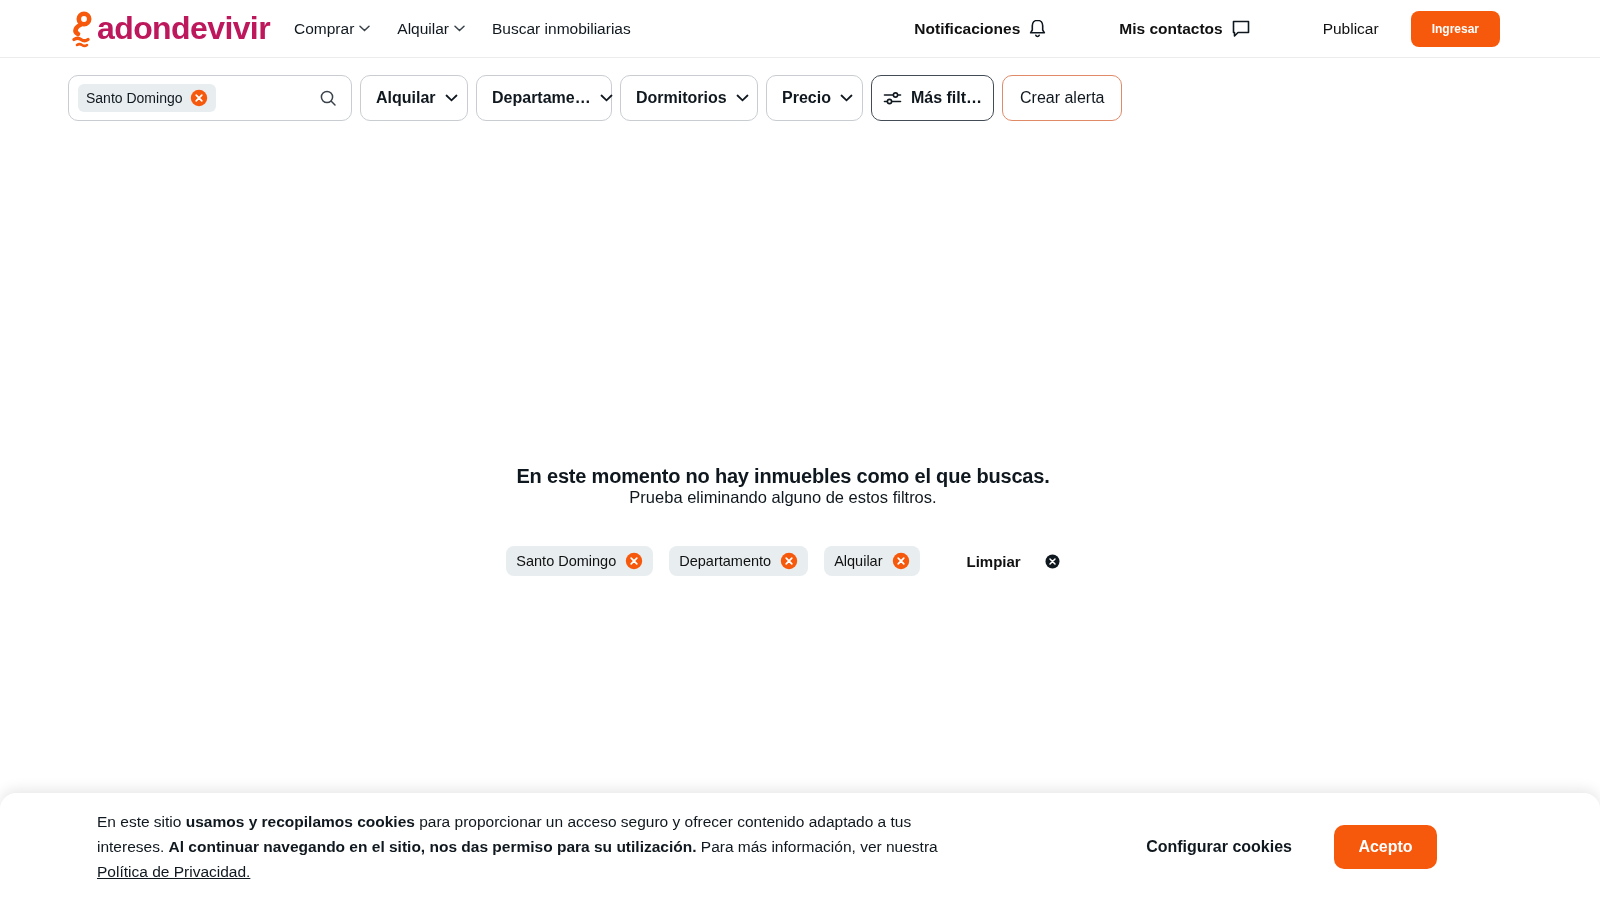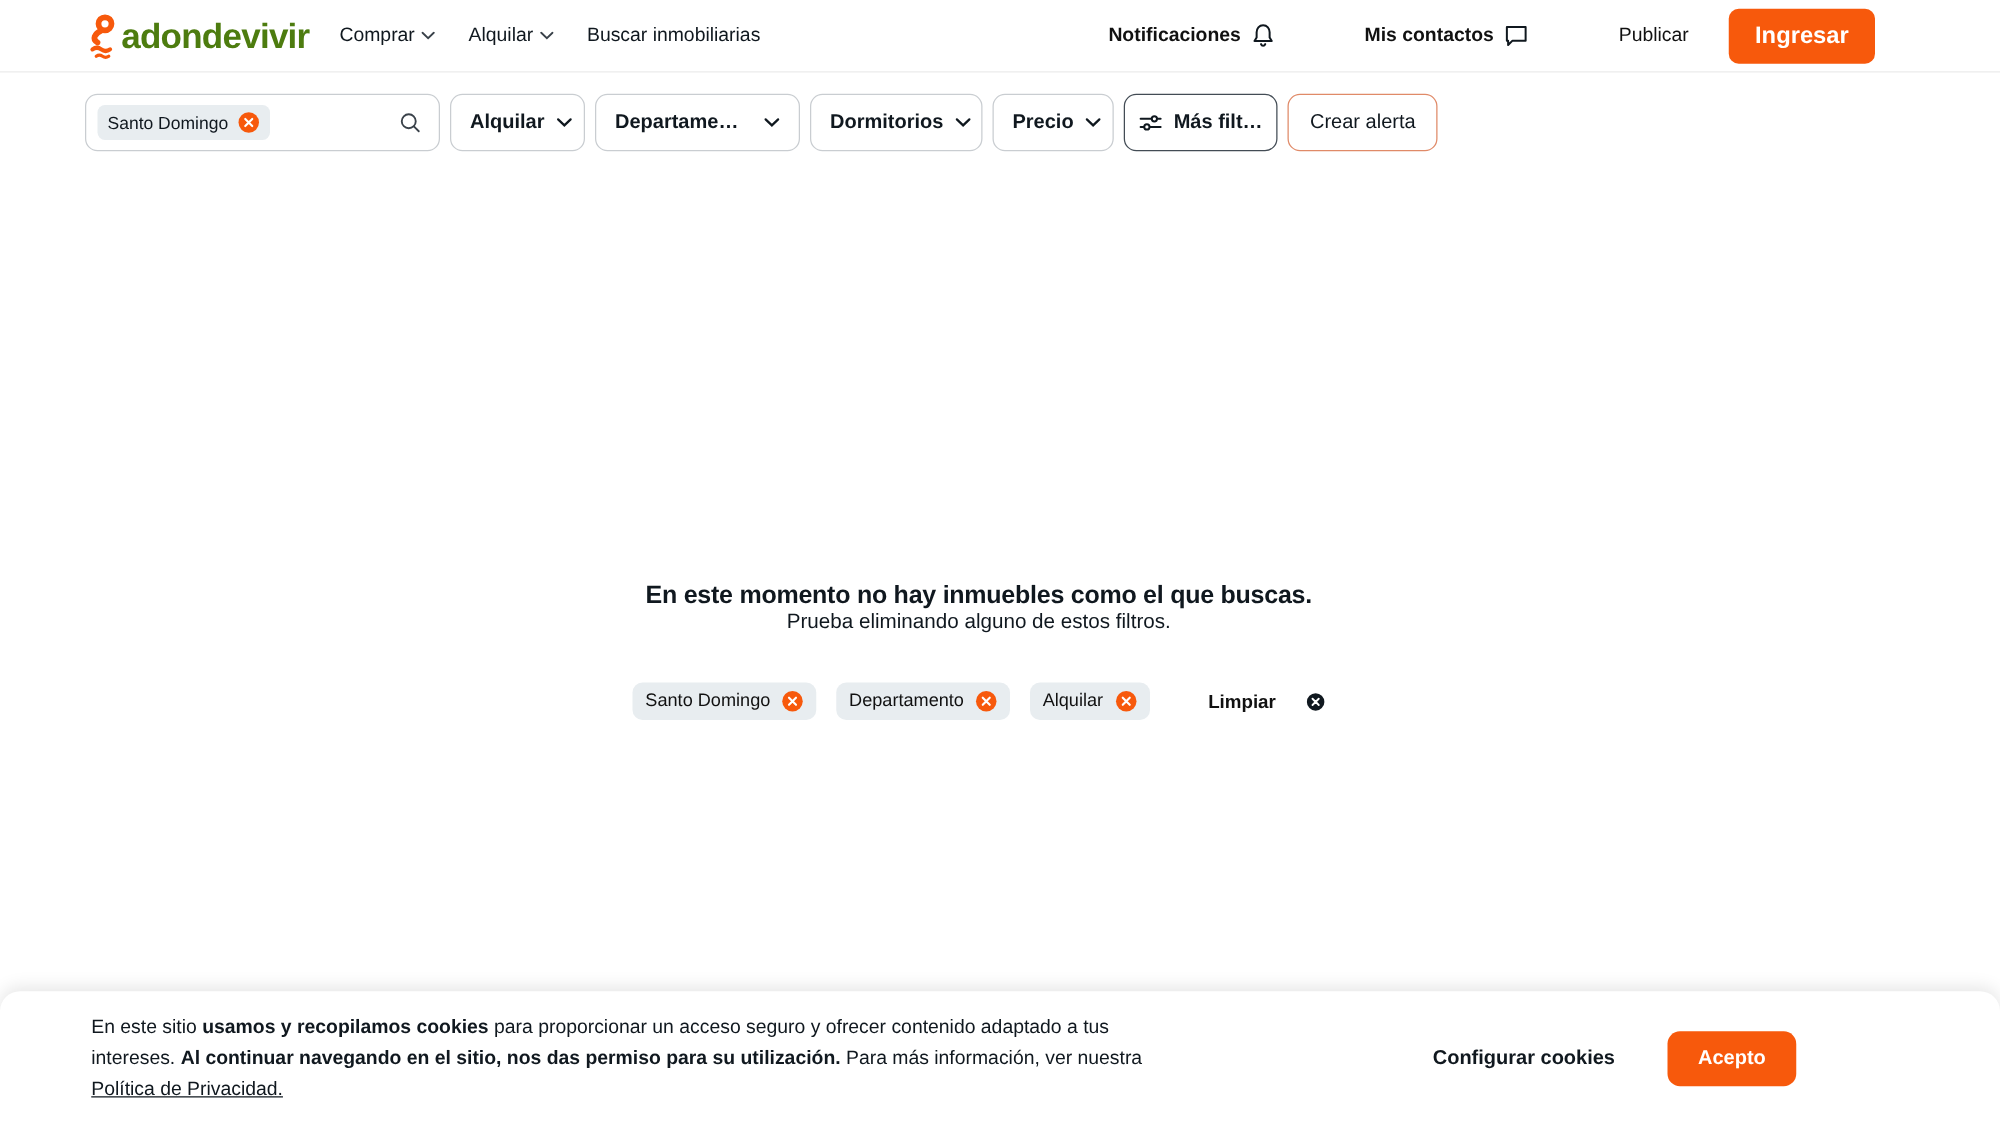--- a/index.html
+++ b/index.html
@@ -15,32 +15,32 @@
   
   .header {
     height: 58px;
     display: flex;
     align-items: center;
     padding: 0 100px 0 68px;
     border-bottom: 1px solid #ececec;
     background: #fff;
   }
   .logo { display: flex; align-items: center; gap: 3px; cursor: pointer; }
-  .logo-text { font-size: 28px; font-weight: 700; letter-spacing: -0.6px; color: #4d7c0f; }
+  .logo-text { font-size: 32px; font-weight: 700; letter-spacing: -0.6px; color: #be185d; }
   .main-nav { display: flex; align-items: center; gap: 27px; margin-left: 24px; }
   .nav-link { display: flex; align-items: center; gap: 5px; font-size: 15.5px; color: #10181f; cursor: pointer; }
   .header-spacer { flex: 1; }
   .header-right { display: flex; align-items: center; gap: 32px; }
   .header-action { display: flex; align-items: center; gap: 8px; font-size: 15.5px; cursor: pointer; margin-left: 40px; }
   .header-action.bold { font-weight: 700; }
   .btn-primary {
     background: #F7590C;
     color: #ffffff;
     font-weight: 700;
-    font-size: 19px;
+    font-size: 12px;
     border: none;
     border-radius: 8px;
     padding: 11px 21px;
     cursor: pointer;
     font-family: "Liberation Sans", sans-serif;
   }
 
   
   .filter-bar {
     display: flex;
@@ -142,21 +142,21 @@
   
   .cookie-banner {
     position: absolute;
     left: 0; right: 0; bottom: 0;
     height: 107px;
     background: #ffffff;
     border-radius: 16px 16px 0 0;
     box-shadow: 0 -3px 14px rgba(0,0,0,0.10);
     display: flex;
     align-items: center;
-    padding-left: 73px;
+    padding-left: 97px;
     padding-right: 163px;
   }
   .cookie-text {
     width: 852px;
     font-size: 15.5px;
     line-height: 25px;
     color: #10181f;
   }
   .cookie-text b { font-weight: 700; }
   .cookie-link { text-decoration: underline; cursor: pointer; color: #10181f; }
@@ -268,21 +268,21 @@
 
   <button class="filter-btn" style="width:108px">
     <span>Alquilar</span>
     <span class="icon">
       <svg width="13" height="8" viewBox="0 0 13 8" fill="none">
           <path d="M1.5 1.5 L6.5 6.3 L11.5 1.5" stroke="#10181f" stroke-width="1.8" stroke-linecap="round"></path>
         </svg>
     </span>
   </button>
 
-  <button class="filter-btn" style="width:164px">
+  <button class="filter-btn" style="width:136px">
     <span>Departame…</span>
     <span class="icon">
       <svg width="13" height="8" viewBox="0 0 13 8" fill="none">
           <path d="M1.5 1.5 L6.5 6.3 L11.5 1.5" stroke="#10181f" stroke-width="1.8" stroke-linecap="round"></path>
         </svg>
     </span>
   </button>
 
   <button class="filter-btn" style="width:138px">
     <span>Dormitorios</span>

